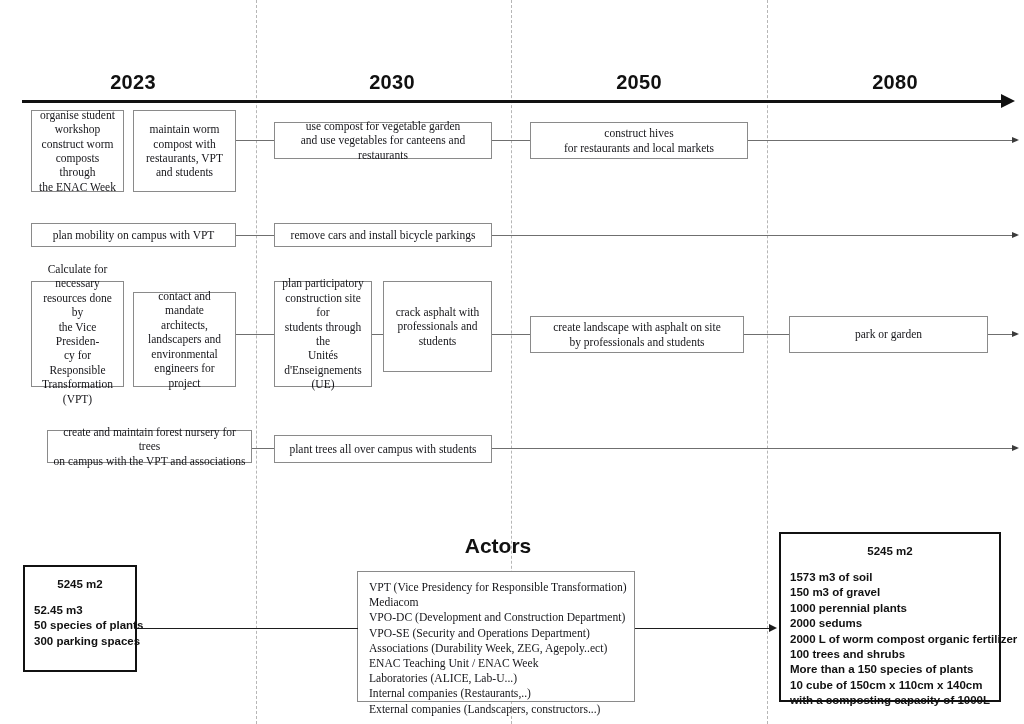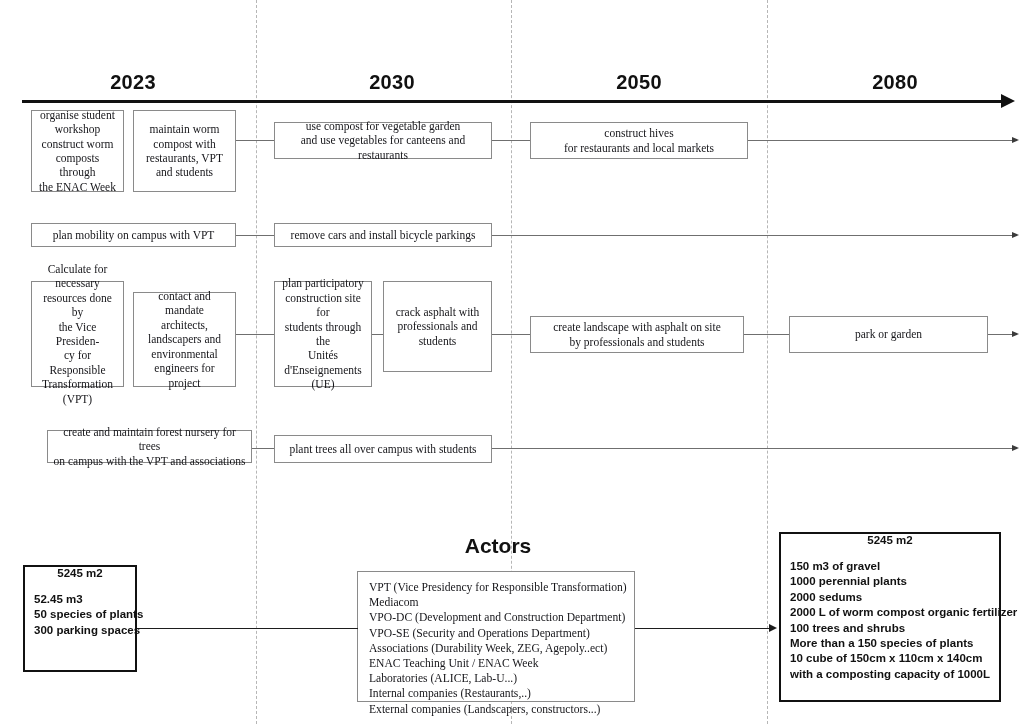--- a/index.html
+++ b/index.html
@@ -131,20 +131,21 @@
     box-sizing: border-box;
     border: 2px solid #111111;
     background: #ffffff;
     font-family: "Liberation Sans", "DejaVu Sans", sans-serif;
     font-weight: bold;
     color: #111111;
   }
   .stat-head {
     text-align: center;
     font-size: 11.5px;
+    margin-top: 11px;
     margin-bottom: 13px;
   }
   .stat-lines {
     font-size: 11.5px;
     line-height: 15.4px;
     padding-left: 9px;
   }
   .stat-lines div { white-space: nowrap; }
 
   
@@ -275,20 +276,21 @@
     <div class="stat-lines">
         <div>52.45 m3</div>
         <div>50 species of plants</div>
         <div>300 parking spaces</div>
       </div>
   </div>
 
   <div class="stat-box" id="stats-right" style="left:779px; top:532px; width:222px; height:170px;">
     <div class="stat-head">5245 m2</div>
     <div class="stat-lines">
+        <div>1573 m3 of soil</div>
         <div>150 m3 of gravel</div>
         <div>1000 perennial plants</div>
         <div>2000 sedums</div>
         <div>2000 L of worm compost organic fertilizer</div>
         <div>100 trees and shrubs</div>
         <div>More than a 150 species of plants</div>
         <div>10 cube of 150cm x 110cm x 140cm</div>
         <div>with a composting capacity of 1000L</div>
       </div>
   </div>

